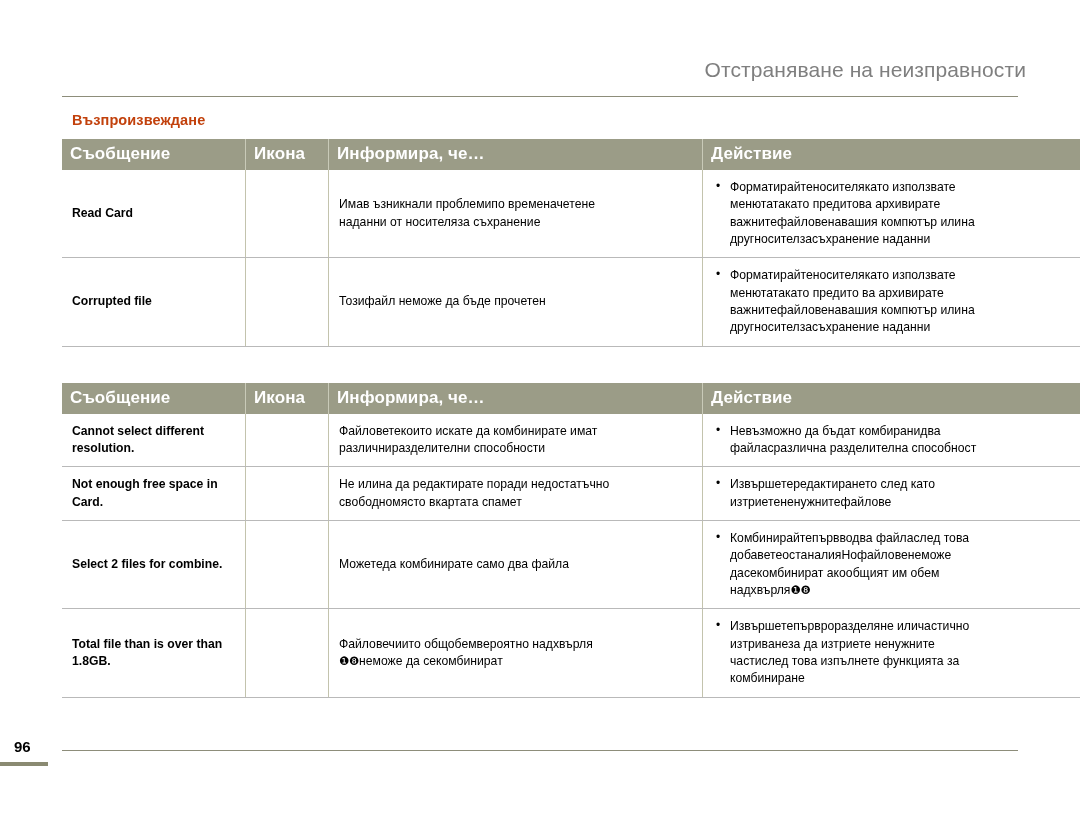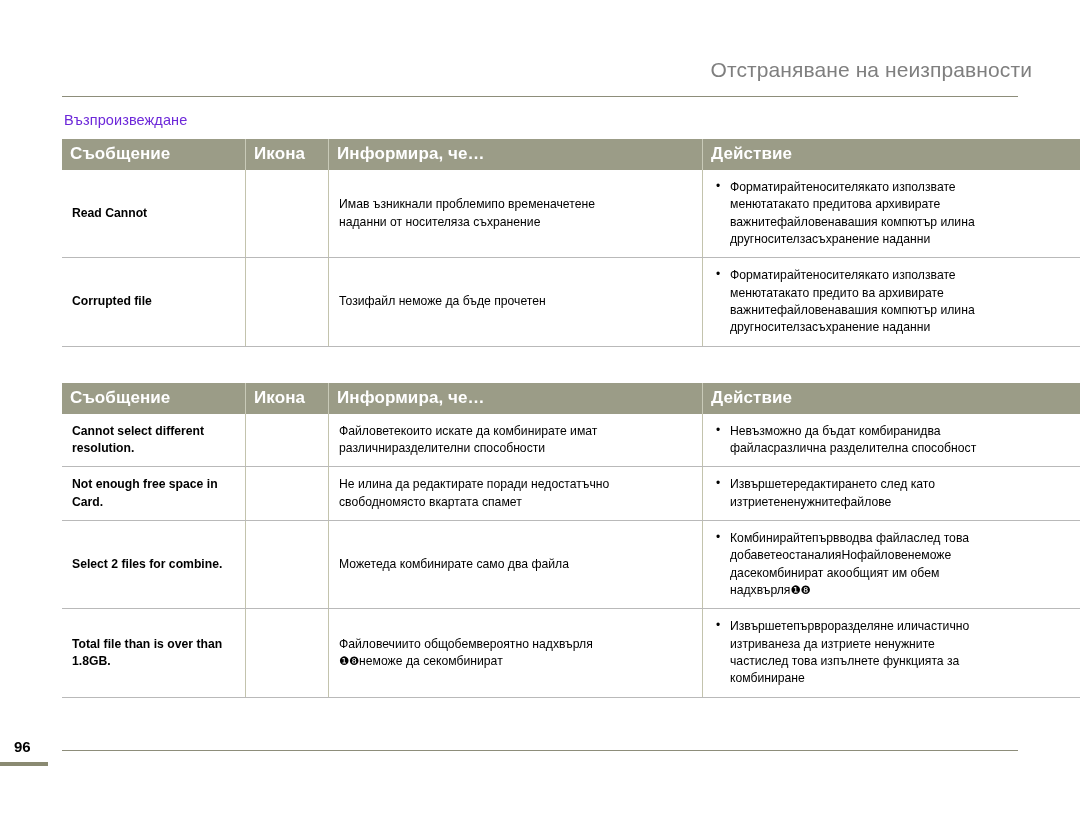--- a/index.html
+++ b/index.html
@@ -19,21 +19,21 @@
   .page-header {
     position: absolute;
     left: 0;
     top: 0;
     width: 1080px;
     height: 96px;
     box-sizing: border-box;
   }
   .header-title {
     position: absolute;
-    right: 48px;
+    right: 54px;
     top: 58px;
     font-size: 21px;
     color: #7f7f7f;
     font-weight: 400;
     letter-spacing: 0.1px;
     white-space: nowrap;
     text-align: center;
   }
   .header-rule {
     position: absolute;
@@ -49,23 +49,23 @@
     position: absolute;
     left: 62px;
     top: 112px;
     width: 958px;
   }
 
   .section { margin-bottom: 0; }
 
   .section-title {
     font-size: 14.5px;
-    font-weight: normal;
-    color: #6d28d9;
-    margin: 0 0 11px 2px;
+    font-weight: bold;
+    color: #c2410c;
+    margin: 0 0 11px 10px;
     letter-spacing: 0.1px;
   }
 
   
   table.msg-table {
     border-collapse: collapse;
     width: 958px;
     table-layout: fixed;
   }
   table.msg-table thead th {
@@ -184,21 +184,21 @@
         <thead>
           <tr>
             <th class="col-msg">Съобщение</th>
             <th class="col-icon">Икона</th>
             <th class="col-info">Информира, че…</th>
             <th class="col-action">Действие</th>
           </tr>
         </thead>
         <tbody>
           <tr>
-            <td class="cell-msg col-msg">Read Cannot</td>
+            <td class="cell-msg col-msg">Read Card</td>
             <td class="cell-icon col-icon"></td>
             <td class="cell-info col-info">
               <div>Имав ъзникнали проблемипо временачетене</div>
               <div>наданни от носителяза  съхранение</div>
             </td>
             <td class="cell-action col-action">
               <ul class="action-list">
                 <li>
                   <div>Форматирайтеносителякато   използвате</div>
                   <div>менютатакато  предитова  архивирате</div>

